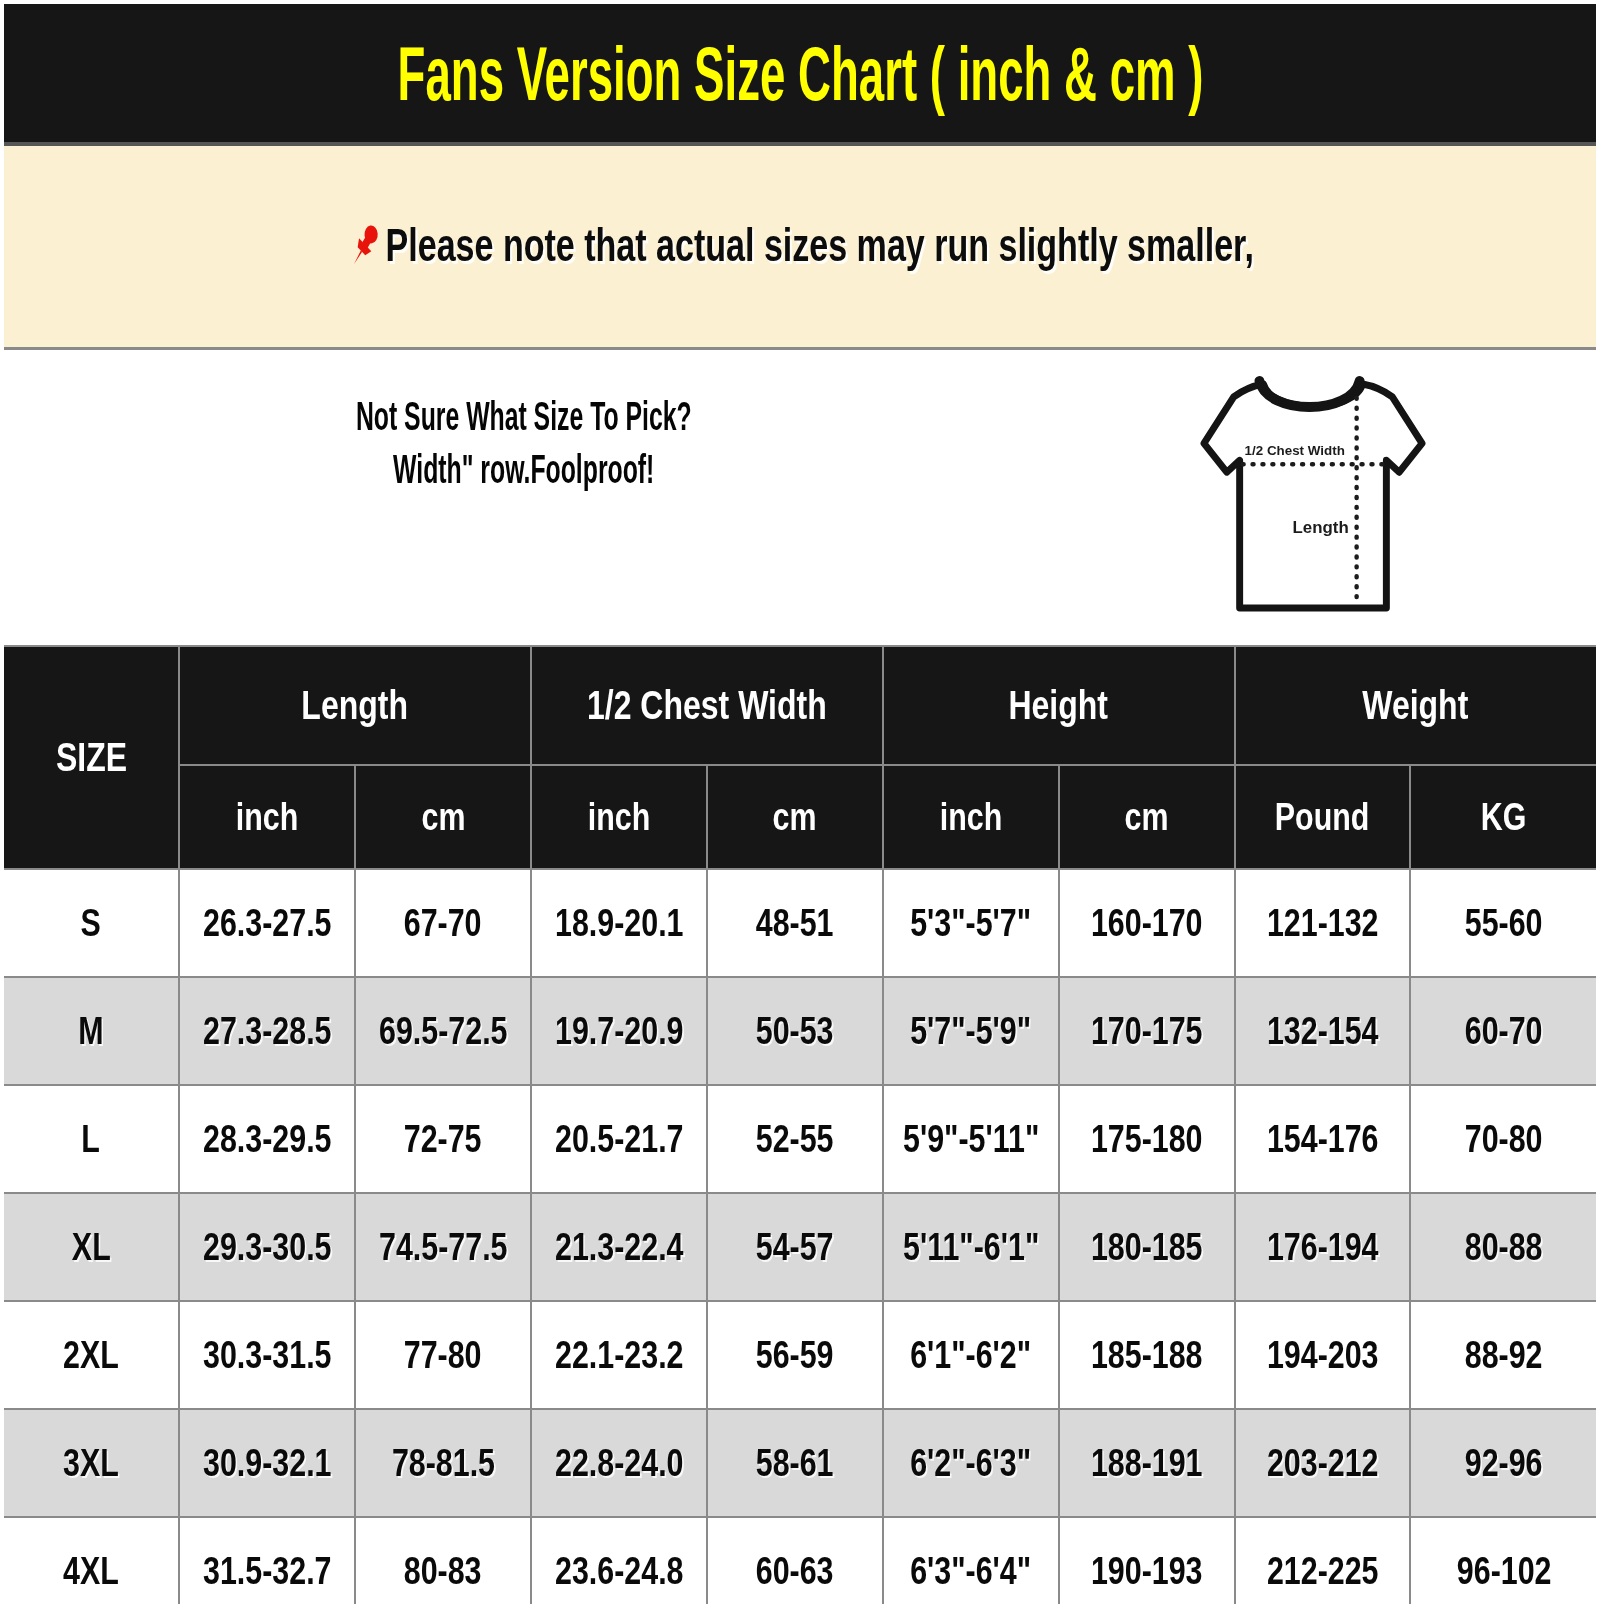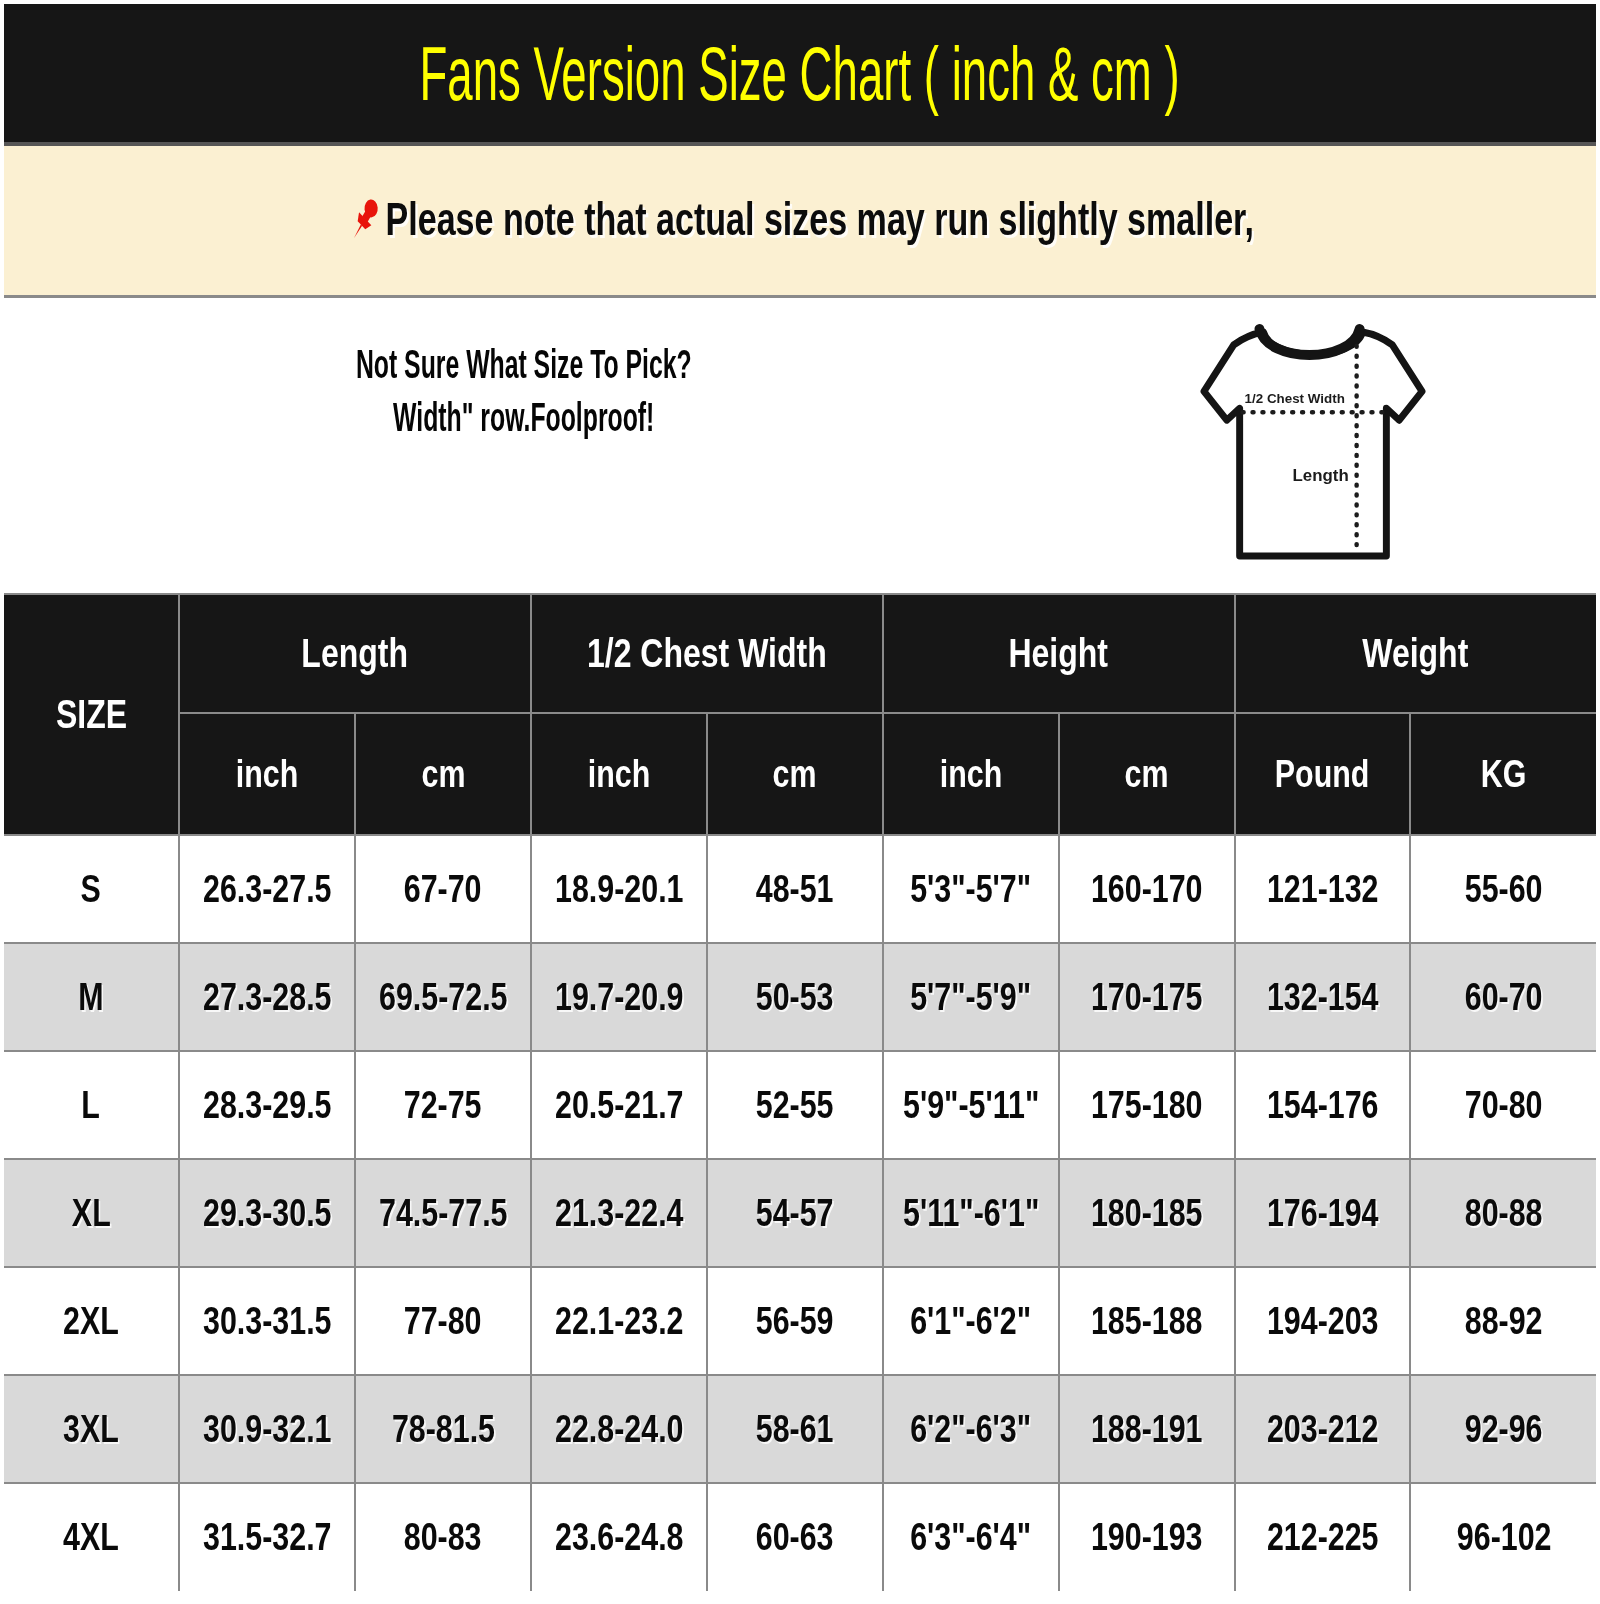--- a/index.html
+++ b/index.html
@@ -17,25 +17,25 @@
   .sx62 { transform: scaleX(.62); }
   .sx74 { transform: scaleX(.74); }
   .sx80 { transform: scaleX(.80); }
 
   
   .title-bar {
     height: 142px; background: #161616;
     display: flex; align-items: center; justify-content: center;
     border-bottom: 4px solid #565656;
   }
-  .title-bar h1 { color: #ffff00; font-size: 76px; font-weight: 400; }
+  .title-bar h1 { color: #ffff00; font-size: 76px; font-weight: 700; }
 
   
   .notice {
-    height: 152px; background: #fbf0d2;
+    height: 204px; background: #fbf0d2;
     display: flex; flex-direction: column; align-items: center; justify-content: center;
     gap: 36px; border-bottom: 3px solid #8a8a8a;
     font-size: 46px; color: #0c0c0c;
     text-shadow: 3px 3px 0 rgba(255,255,255,.85);
   }
   .notice .red { color: #ff1400; }
   .notice .arrows { margin-left: 16px; letter-spacing: 10px; text-shadow: none; font-size: 44px; }
   .pin-icon { width: 52px; height: 60px; vertical-align: -16px; margin-right: 2px; }
 
   
@@ -56,21 +56,21 @@
   table.size-chart {
     width: 100%; border-collapse: collapse; border-style: hidden;
     table-layout: fixed; text-align: center;
   }
   .size-chart th, .size-chart td {
     border: 2px solid #8a8a8a; vertical-align: middle; padding: 0;
     font-weight: 700;
   }
   .size-chart thead th { background: #161616; color: #ffffff; }
   .size-chart tr.group-row { height: 118px; font-size: 40px; }
-  .size-chart tr.sub-row   { height: 122px; font-size: 38px; }
+  .size-chart tr.sub-row   { height: 104px; font-size: 38px; }
   .size-chart tbody tr { height: 108px; font-size: 38px; background: #ffffff; color: #0a0a0a; }
   .size-chart tbody tr.alt { background: #d9d9d9; }
   .size-chart tbody .cx { text-shadow: 2px 2px 0 rgba(255,255,255,.8); }
 </style>
 </head>
 <body>
 
 <div class="page">
 
   <header class="title-bar">

